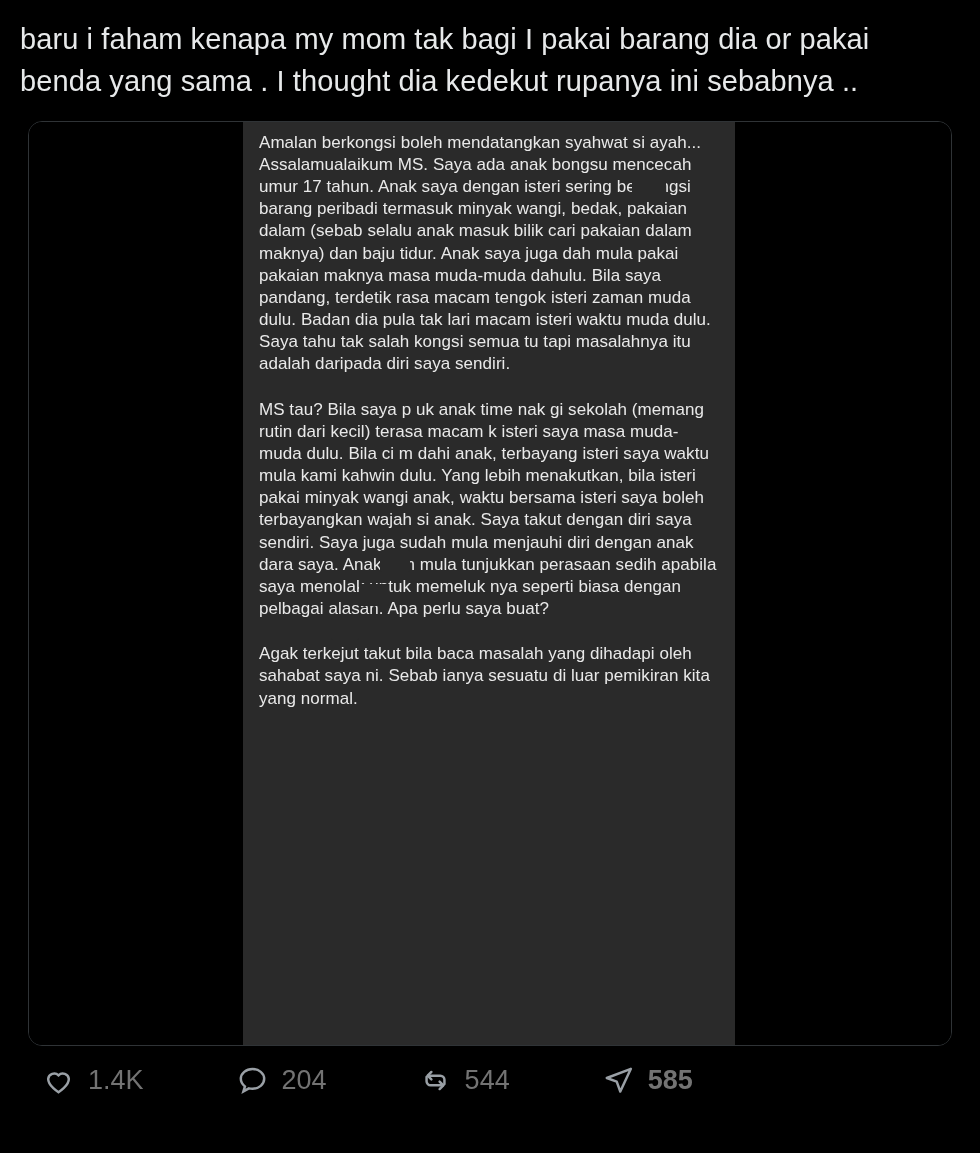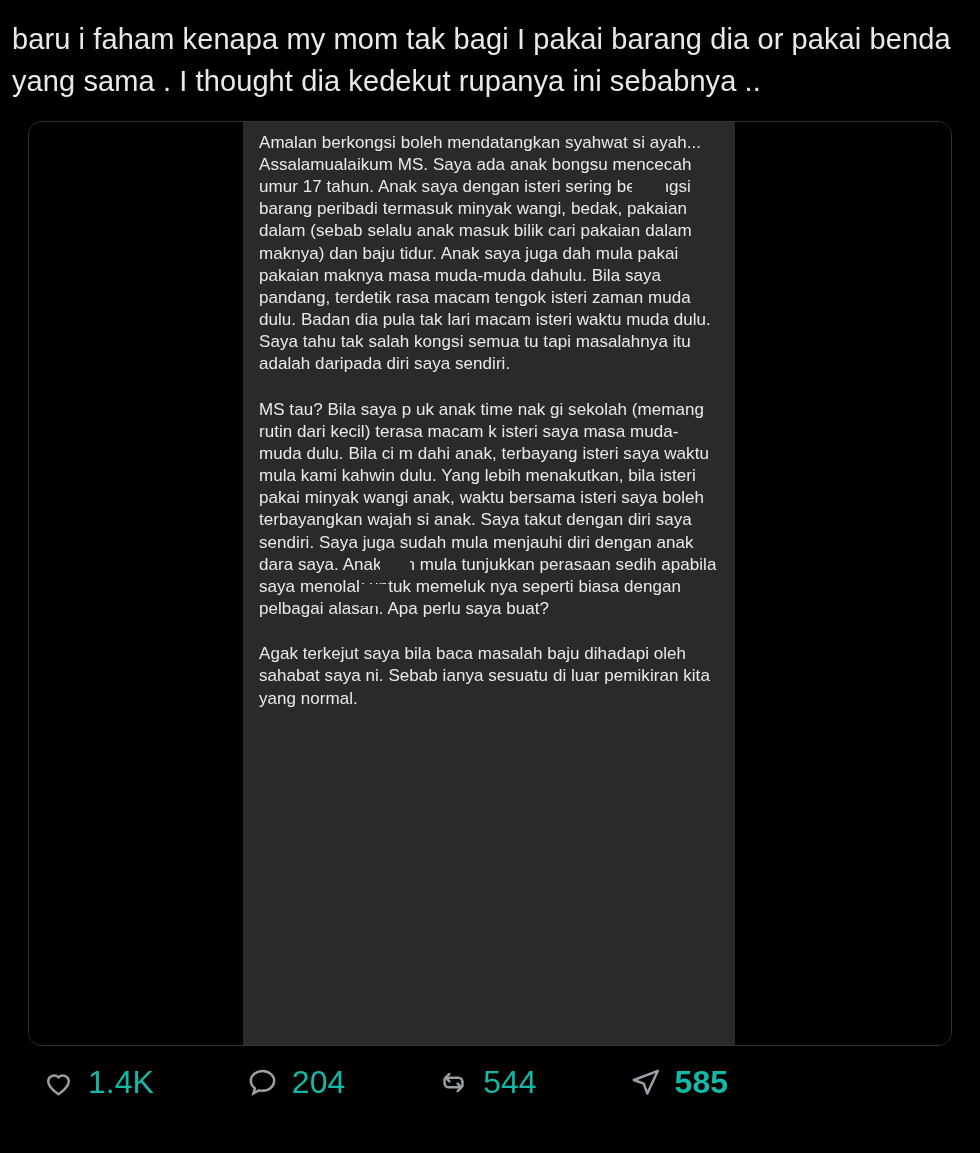--- a/index.html
+++ b/index.html
@@ -17,21 +17,21 @@
   }
   .post {
     width: 980px;
     height: 1153px;
     background: #000000;
     display: flex;
     flex-direction: column;
     padding: 0;
   }
   .post-text {
-    padding: 18px 28px 10px 12px;
+    padding: 18px 28px 10px 20px;
     font-size: 29px;
     line-height: 1.46;
     color: #e7e9ea;
     letter-spacing: 0.1px;
   }
   .media-frame {
     margin: 8px 28px 0 28px;
     width: 924px;
     height: 925px;
     border: 1px solid #2f3336;
@@ -87,36 +87,36 @@
     display: flex;
     align-items: center;
     gap: 13px;
     color: #71767b;
     font-size: 27px;
     margin-right: 92px;
     cursor: pointer;
   }
   .action:last-child { margin-right: 0; font-weight: bold; }
   .action svg { display: block; }
-  .count { color: #14b8a6; font-size: 32px; }
+  .count { color: #737373; font-size: 27px; }
 </style>
 </head>
 <body>
 
 <div class="post">
 
   <div class="post-text">baru i faham kenapa my mom tak bagi I pakai barang dia or pakai benda yang sama . I thought dia kedekut rupanya ini sebabnya ..</div>
 
   <div class="media-frame">
     <div class="media-inner">
       <div class="screenshot-col">
         <p>Amalan berkongsi boleh mendatangkan syahwat si ayah...</p>
         <p>Assalamualaikum MS. Saya ada anak bongsu mencecah umur 17 tahun. Anak  saya dengan isteri sering berkongsi barang peribadi termasuk minyak wangi, bedak, pakaian dalam (sebab selalu anak masuk bilik cari pakaian dalam maknya) dan baju tidur. Anak saya juga dah mula pakai pakaian maknya masa muda-muda dahulu. Bila saya pandang, terdetik rasa macam tengok isteri zaman muda dulu. Badan dia pula tak lari macam isteri waktu muda dulu. Saya tahu tak salah kongsi semua tu tapi masalahnya itu adalah daripada diri saya sendiri.</p>
         <p class="gap">MS tau? Bila saya p  uk anak time nak gi sekolah (memang rutin dari kecil) terasa macam     k isteri saya masa muda-muda dulu. Bila ci  m dahi anak, terbayang isteri saya waktu mula kami kahwin dulu. Yang lebih menakutkan, bila isteri pakai minyak wangi anak, waktu bersama isteri saya boleh terbayangkan wajah si anak. Saya takut dengan diri saya sendiri. Saya juga sudah mula menjauhi diri dengan anak dara saya. Anak dah mula tunjukkan perasaan sedih apabila saya menolak untuk memeluk nya seperti biasa dengan pelbagai alasan. Apa perlu saya buat?</p>
-        <p class="gap">Agak terkejut saya bila baca masalah baju dihadapi oleh sahabat saya ni. Sebab ianya sesuatu di luar pemikiran kita yang normal.</p>
+        <p class="gap">Agak terkejut takut bila baca masalah yang dihadapi oleh sahabat saya ni. Sebab ianya sesuatu di luar pemikiran kita yang normal.</p>
         <span class="smudge s1"></span>
         <span class="smudge s2"></span>
         <span class="smudge s3"></span>
         <span class="smudge s4"></span>
       </div>
     </div>
   </div>
 
   <div class="actions">
 

